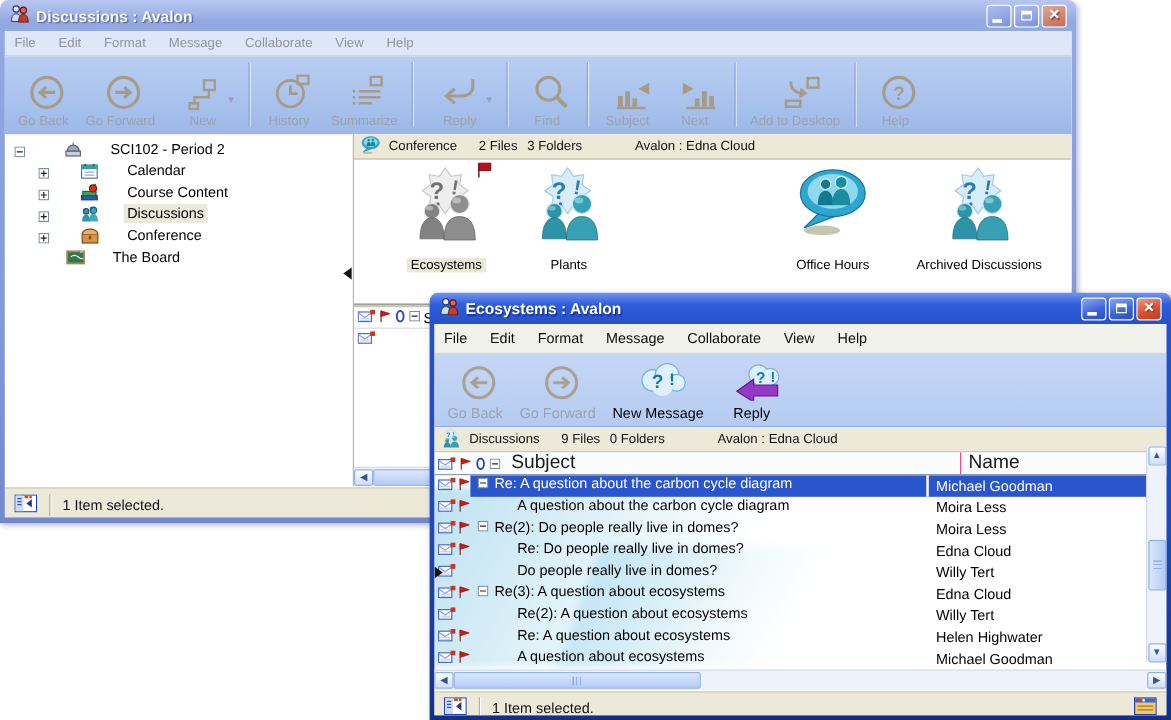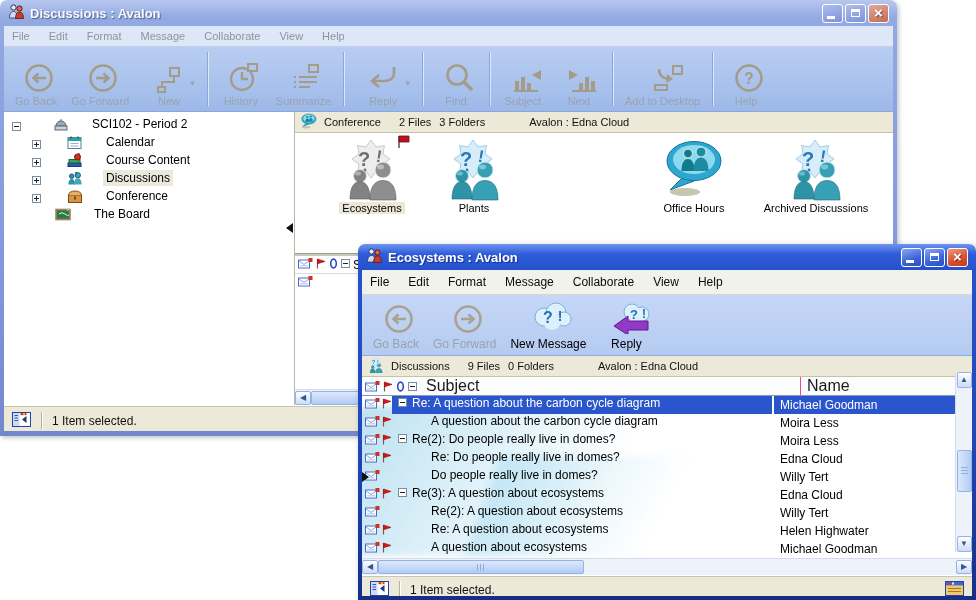--- a/index.html
+++ b/index.html
@@ -56,21 +56,21 @@
   .ebox{width:9px;height:9px;flex:none}
   .tico{width:16px;height:15px;flex:none;display:flex;align-items:center;justify-content:center}
   .rpanel{flex:1;position:relative;background:#fff;overflow:hidden}
   .pheader{height:20px;background:#ece9d8;border-bottom:1px solid #c6c2aa;display:flex;align-items:center;
            padding:0 5px;font-size:11px;color:#111;gap:6px}
   .ph-files{margin-left:12px}.ph-folders{margin-left:2px}.ph-owner{margin-left:38px}
   .iconarea{height:120px;position:relative}
   .conf{position:absolute;top:6px;width:118px;display:flex;flex-direction:column;align-items:center;cursor:default}
   .conf .cicon{position:relative;width:66px;height:62px}
   .conf.gray .cicon svg.main{filter:grayscale(1) brightness(.96)}
-  .conf .clabel{font-size:11px;margin-top:1px;padding:0 3px}
+  .conf .clabel{font-size:11px;margin-top:14px;padding:0 3px}
   .conf.sel .clabel{background:#ebe8d8}
   .cflag{position:absolute;right:-6px;top:-4px}
   .splitter{height:2px;background:#c8c8bc;border-top:1px solid #9a9a8e}
   .sublist{height:133px;position:relative;font-size:12px}
   .sl-head{height:17px;display:flex;align-items:center;gap:3px;padding-left:3px;border-bottom:1px solid #d8dce4}
   .sl-row{height:18px;display:flex;align-items:center;padding-left:3px}
   .sl-afrag{margin-left:46px}
   .hscroll{height:16px;display:flex;align-items:center;background:#eef2fa;border-top:1px solid #d4dcec}
   .hthumb{height:14px;background:linear-gradient(180deg,#dce8fd,#b2cbf4);border:1px solid #93b2e6;border-radius:2px;
           position:relative;box-sizing:border-box}

